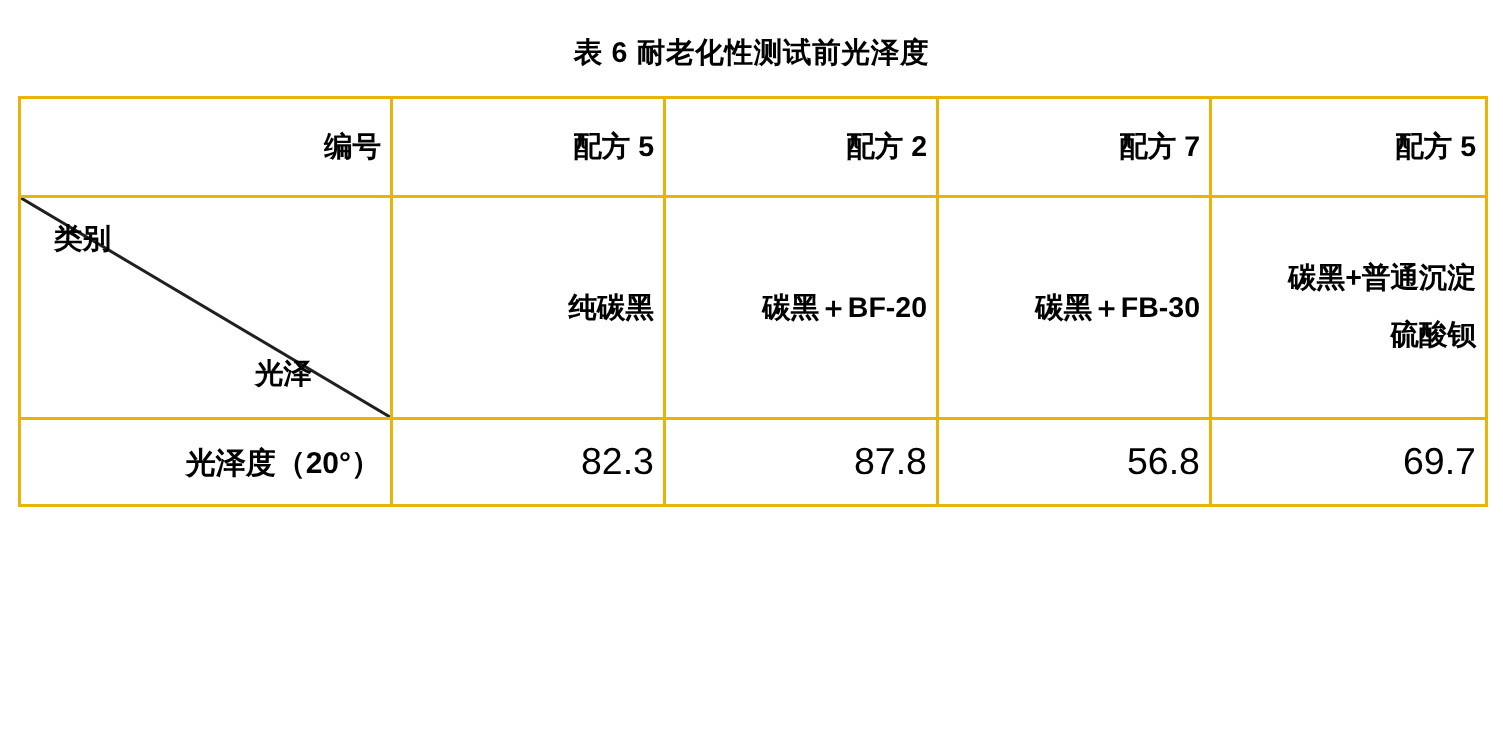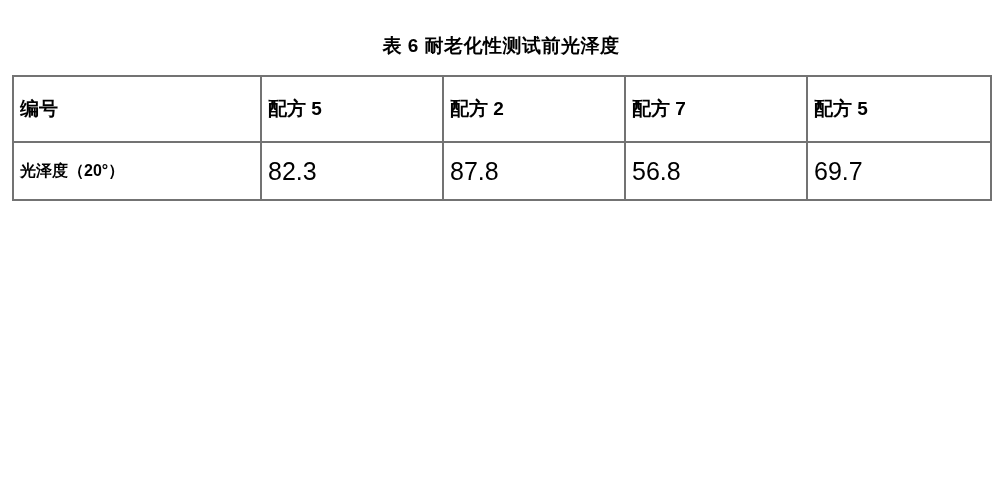--- a/index.html
+++ b/index.html
@@ -18,33 +18,33 @@
     position: relative;
     width: 1002px;
     height: 494px;
     box-sizing: border-box;
   }
   .table-caption {
     text-align: center;
     font-size: 19px;
     font-weight: bold;
     letter-spacing: 0.5px;
-    padding-top: 33px;
+    padding-top: 22px;
     padding-bottom: 16px;
   }
   table.gloss-table {
     border-collapse: collapse;
     width: 978px;
     margin: 0 12px;
     table-layout: fixed;
   }
   table.gloss-table td,
   table.gloss-table th {
-    border: 2px solid #737373;
-    text-align: left;
+    border: 2px solid #eab308;
+    text-align: right;
     vertical-align: middle;
     font-size: 19px;
     padding: 4px 6px;
     box-sizing: border-box;
   }
   
   col.c0 { width: 248px; }
   col.c1 { width: 182px; }
   col.c2 { width: 182px; }
   col.c3 { width: 182px; }
@@ -61,21 +61,21 @@
     font-size: 19px;
   }
   .sub-row td.multiline {
     line-height: 2.0;
   }
   .data-row td {
     height: 58px;
   }
   .data-row td.rowlabel {
     font-weight: bold;
-    font-size: 16px;
+    font-size: 20px;
   }
   .data-row td.value {
     font-weight: normal;
     font-size: 25px;
   }
   
   .diag-cell {
     position: relative;
     padding: 0 !important;
   }
@@ -119,20 +119,36 @@
     </colgroup>
     <tbody>
       <tr class="hdr-row">
         <td>编号</td>
         <td>配方 5</td>
         <td>配方 2</td>
         <td>配方 7</td>
         <td>配方 5</td>
       </tr>
 
+      <tr class="sub-row">
+        <td class="diag-cell">
+          <svg class="diag-svg" viewBox="0 0 248 148" preserveAspectRatio="none">
+            <line x1="0" y1="0" x2="248" y2="148" stroke="#231f20" stroke-width="2" vector-effect="non-scaling-stroke"></line>
+          </svg>
+          <span class="lbl-top">类别</span>
+          <span class="lbl-bottom">光泽</span>
+        </td>
+        <td>纯碳黑</td>
+        <td>碳黑＋BF-20</td>
+        <td>碳黑＋FB-30</td>
+        <td class="multiline">
+          <div>碳黑+普通沉淀</div>
+          <div>硫酸钡</div>
+        </td>
+      </tr>
 
       <tr class="data-row">
         <td class="rowlabel">光泽度（20°）</td>
         <td class="value">82.3</td>
         <td class="value">87.8</td>
         <td class="value">56.8</td>
         <td class="value">69.7</td>
       </tr>
 
 

